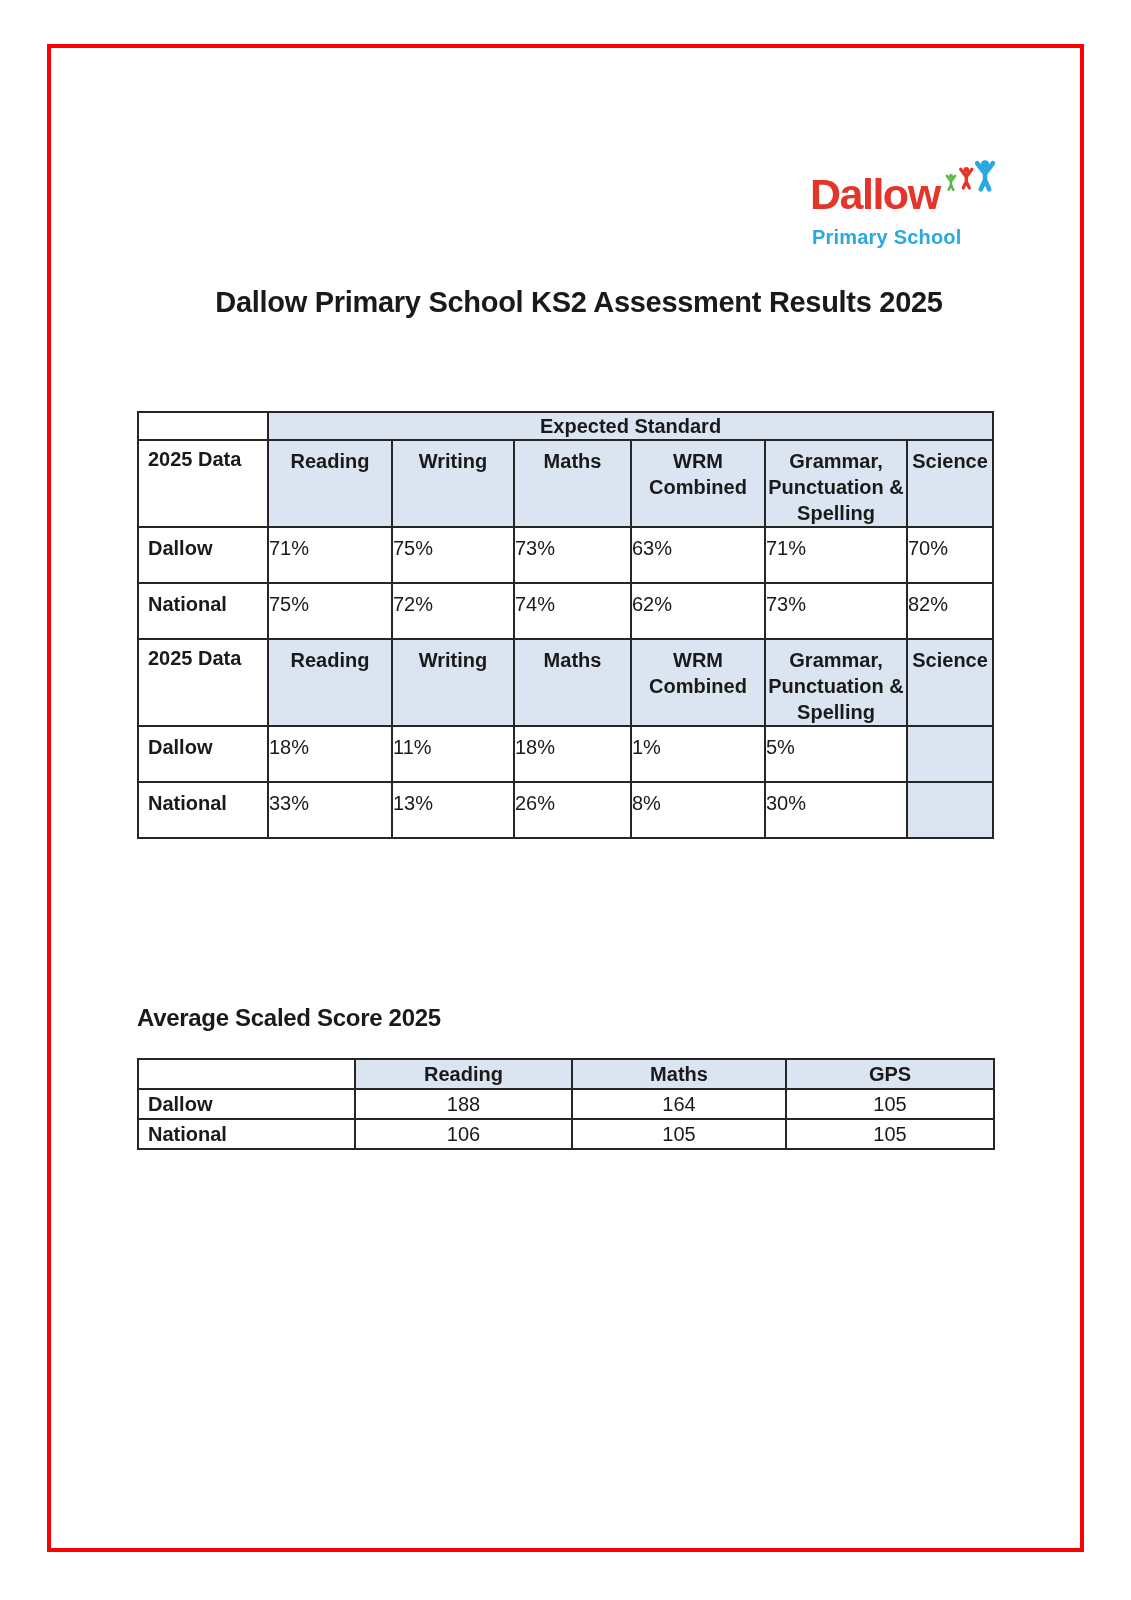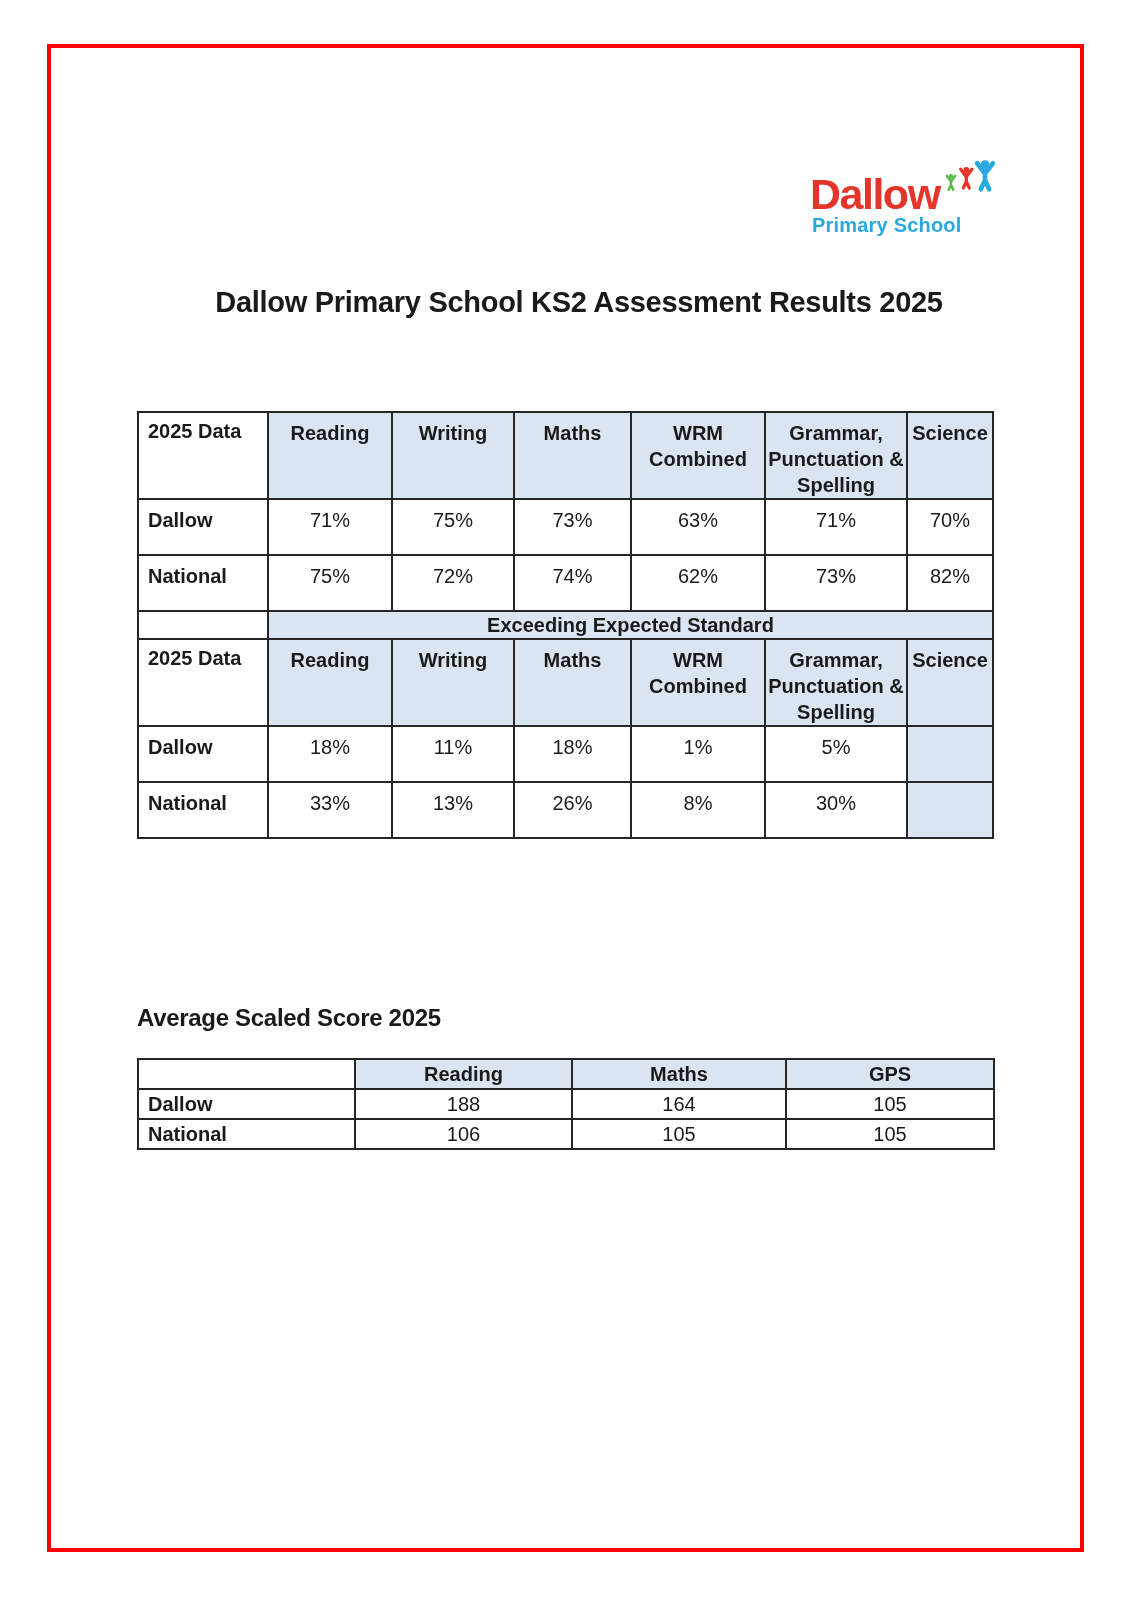--- a/index.html
+++ b/index.html
@@ -18,21 +18,21 @@
     border: 4px solid #fe0000;
   }
   
   .logo { position: absolute; left: 800px; top: 150px; width: 210px; height: 95px; }
   .logo-word {
     position: absolute; left: 10px; top: 20px;
     font-size: 43px; font-weight: bold; letter-spacing: -1.5px;
     color: #e4352b;
   }
   .logo-sub {
-    position: absolute; left: 12px; top: 64px;
+    position: absolute; left: 12px; top: 76px;
     font-size: 20px; font-weight: bold; letter-spacing: 0.2px;
     color: #2aa9e0;
   }
   .figures { position: absolute; left: 142px; top: 8px; width: 56px; height: 42px; }
   
   .title {
     position: absolute; left: 47px; top: 286px; width: 1064px;
     text-align: center;
     font-size: 29px; font-weight: bold; letter-spacing: -0.3px;
   }
@@ -46,21 +46,21 @@
   .fill { background: #dbe5f1; }
 
   .results { position: absolute; left: 137px; top: 411px; width: 855px; }
   .results td { vertical-align: top; font-size: 20px; }
   .results tr.strip td { height: 28px; }
   .results .strip-title { text-align: center; font-weight: bold; padding-top: 2px; }
   .results tr.colhead td { height: 81px; padding-top: 7px; }
   .results .ch { text-align: center; font-weight: bold; line-height: 1.3; }
   .results tr.datarow td { height: 56px; padding-top: 9px; }
   .results .rowhead { font-weight: bold; padding-left: 9px; background: #ffffff; }
-  .results .val { text-align: center; }
+  .results .val { text-align: left; }
   .results .blank { background: #ffffff; }
 
   .scores { position: absolute; left: 137px; top: 1058px; width: 856px; }
   .scores td { vertical-align: middle; font-size: 20px; height: 30px; }
   .scores .ch { text-align: center; font-weight: bold; }
   .scores .rowhead { font-weight: bold; padding-left: 9px; background: #ffffff; }
   .scores .val { text-align: center; }
   .scores .blank { background: #ffffff; }
 </style>
 </head>
@@ -90,20 +90,24 @@
   <colgroup>
     <col style="width:130px">
       <col style="width:124px">
       <col style="width:122px">
     <col style="width:117px">
       <col style="width:134px">
       <col style="width:142px">
       <col style="width:86px">
   </colgroup>
   <tbody>
+    <tr class="strip">
+      <td class="blank"></td>
+      <td class="fill strip-title" colspan="6">Expected Standard</td>
+    </tr>
     <tr class="colhead">
       <td class="rowhead">2025 Data</td>
       <td class="fill ch">Reading</td>
       <td class="fill ch">Writing</td>
       <td class="fill ch">Maths</td>
       <td class="fill ch">WRM Combined</td>
       <td class="fill ch">Grammar, Punctuation &amp; Spelling</td>
       <td class="fill ch">Science</td>
     </tr>
     <tr class="datarow">
@@ -116,24 +120,20 @@
       <td class="val">70%</td>
     </tr>
     <tr class="datarow">
       <td class="rowhead">National</td>
       <td class="val">75%</td>
       <td class="val">72%</td>
       <td class="val">74%</td>
       <td class="val">62%</td>
       <td class="val">73%</td>
       <td class="val">82%</td>
-    </tr>
-    <tr class="strip">
-      <td class="blank"></td>
-      <td class="fill strip-title" colspan="6">Exceeding Expected Standard</td>
     </tr>
     <tr class="colhead">
       <td class="rowhead">2025 Data</td>
       <td class="fill ch">Reading</td>
       <td class="fill ch">Writing</td>
       <td class="fill ch">Maths</td>
       <td class="fill ch">WRM Combined</td>
       <td class="fill ch">Grammar, Punctuation &amp; Spelling</td>
       <td class="fill ch">Science</td>
     </tr>

